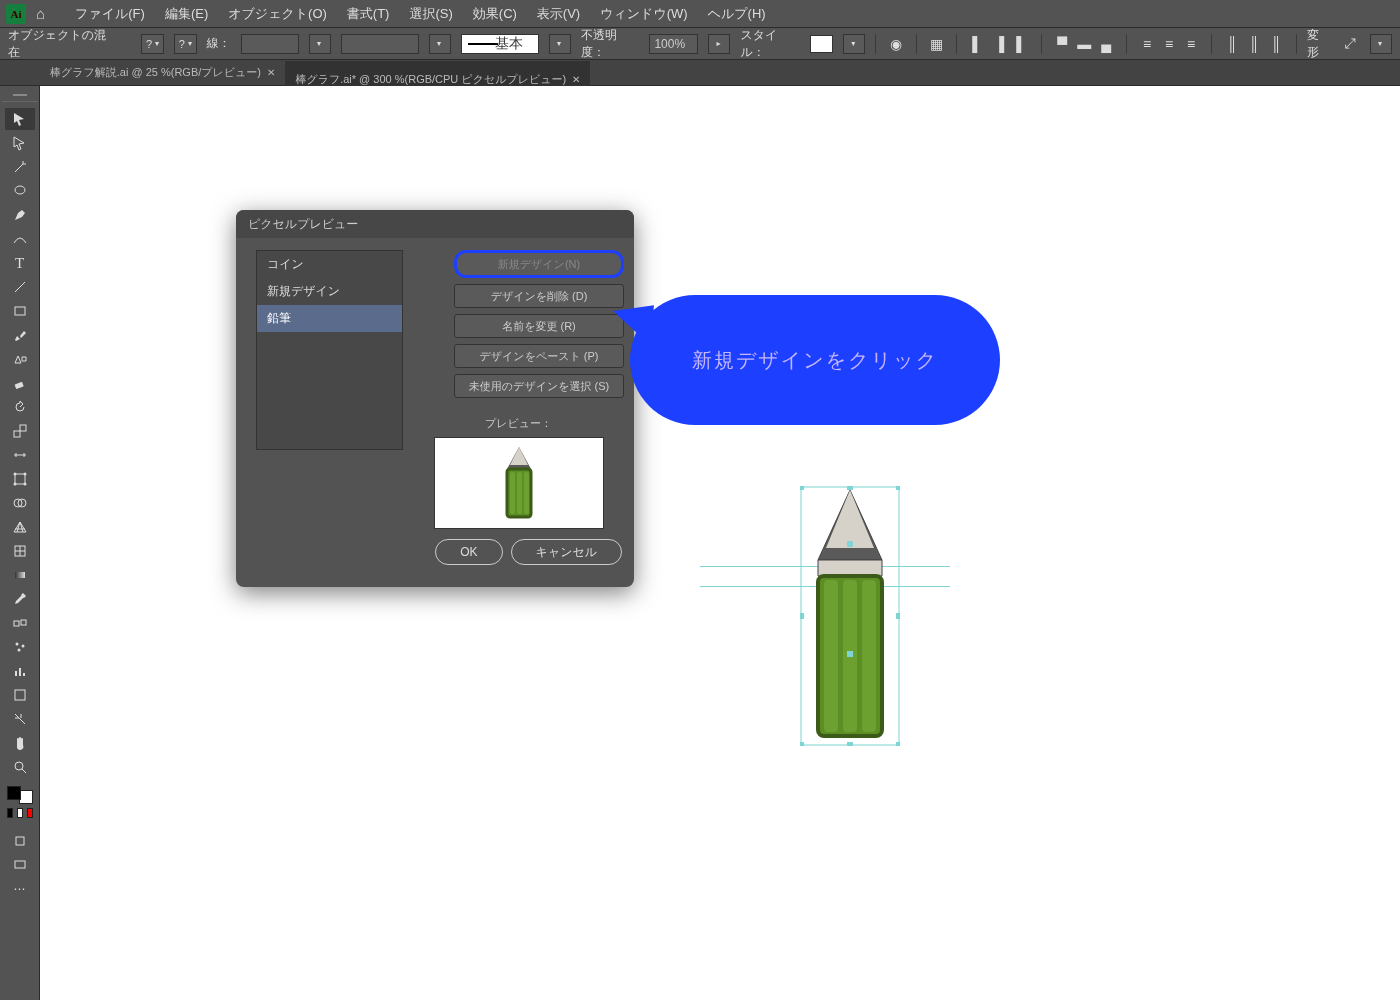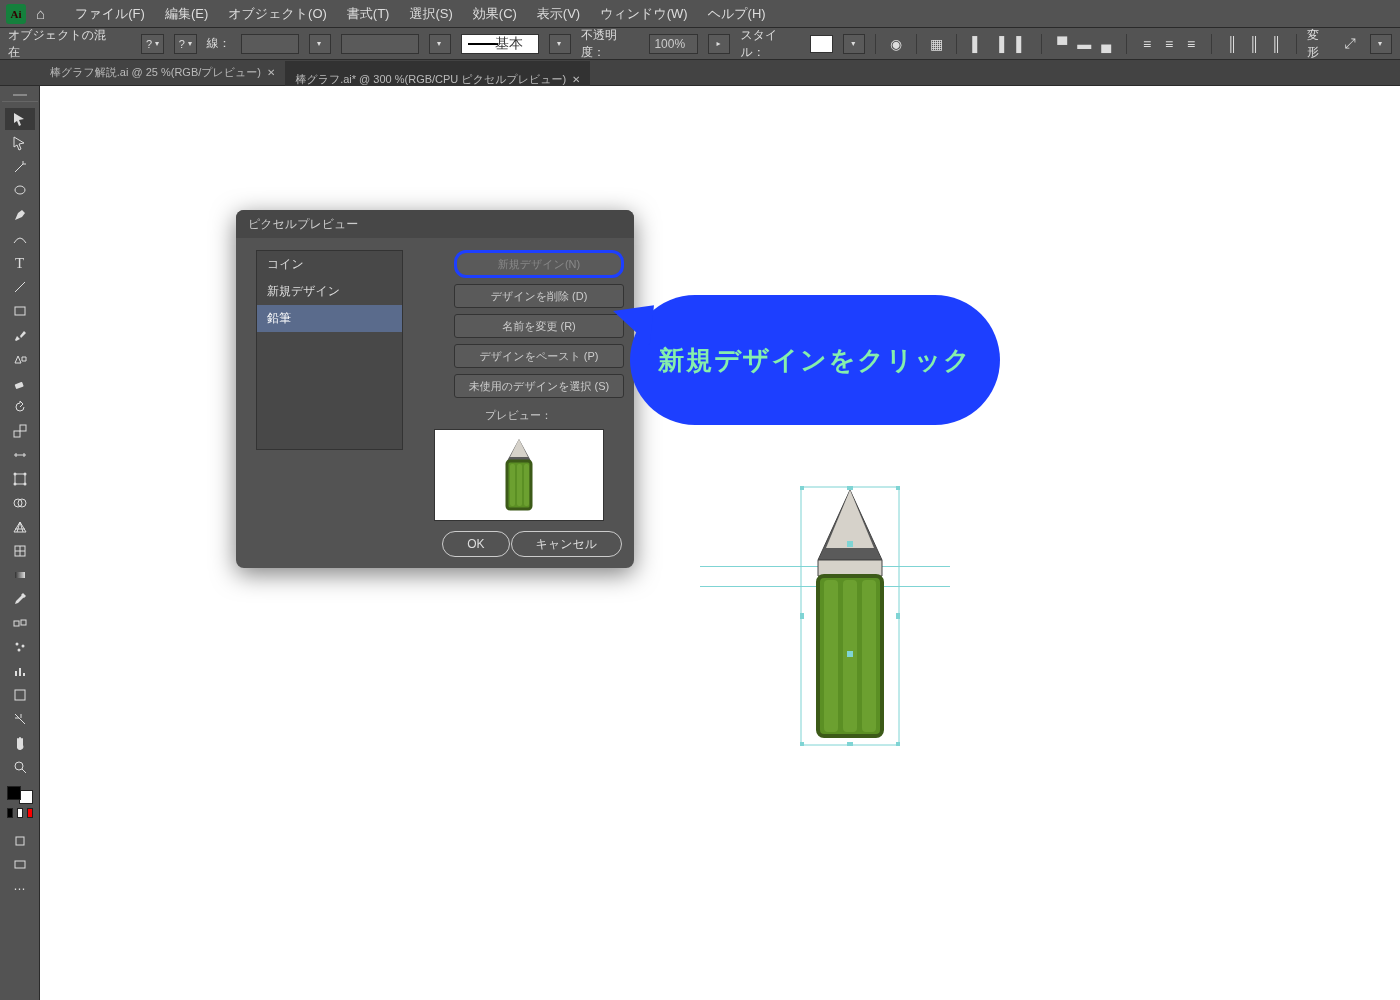--- a/index.html
+++ b/index.html
@@ -63,29 +63,29 @@
   
   .dialog{ position:absolute; left:236px; top:210px; width:398px; background:#535353; border-radius:8px; box-shadow:0 6px 24px rgba(0,0,0,0.5); overflow:hidden; }
   .dlg-title{ height:28px; background:#474747; display:flex; align-items:center; padding:0 12px; font-size:12px; color:#ccc;}
   .dlg-body{ display:flex; padding:12px 10px 10px 20px; gap:10px;}
   .dlg-list{ width:188px; background:#484848; border:1px solid #333; height:200px;}
   .dlg-list .li{ padding:5px 10px; font-size:12px; color:#ddd;}
   .dlg-list .li.sel{ background:#5a6b8c; color:#fff;}
   .dlg-btncol{ flex:1; display:flex; flex-direction:column; gap:6px; align-items:center;}
   .dlg-btn{ width:170px; height:24px; background:#5a5a5a; border:1px solid #333; border-radius:3px; display:flex; align-items:center; justify-content:center; font-size:11px; color:#ccc;margin-left:41px;}
   .dlg-btn.highlight{ border:3px solid #1d3fff; color:#888; border-radius:12px; height:28px;}
-  .prev-label{ font-size:11px; color:#ccc; margin-top:4px;}
+  .prev-label{ font-size:11px; color:#ccc; margin-top:12px;}
   .preview{ width:170px; height:92px; background:#fff; border:1px solid #333; display:flex; align-items:center; justify-content:center;}
-  .dlg-footer{ display:flex; justify-content:flex-end; gap:1px; padding:0 12px 11px 12px;}
+  .dlg-footer{ display:flex; justify-content:flex-end; gap:8px; padding:0 12px 22px 12px;}
   .pill-btn{ height:26px; border:1px solid #ccc; border-radius:13px; background:transparent; color:#ddd; padding:0 24px; font-size:12px; display:flex; align-items:center;}
 
   
   .callout{ position:absolute; left:630px; top:295px; width:370px; height:130px; background:#1d3fff; border-radius:65px; display:flex; align-items:center; justify-content:center;}
   .callout::before{ content:""; position:absolute; left:-18px; top:8px; width:0; height:0; border-right:40px solid #1d3fff; border-top:10px solid transparent; border-bottom:30px solid transparent; transform:rotate(6deg);}
-  .callout-text{ color:#86efac; font-size:26px; font-weight:700; letter-spacing:2px;}
+  .callout-text{ color:#c4b5fd; font-size:20px; font-weight:400; letter-spacing:2px;}
 
   
 </style>
 </head>
 <body>
 
 <div class="menubar">
   <div class="app-icon">Ai</div>
   <div class="home-ic">⌂</div>
   <div style="width:8px"></div>

